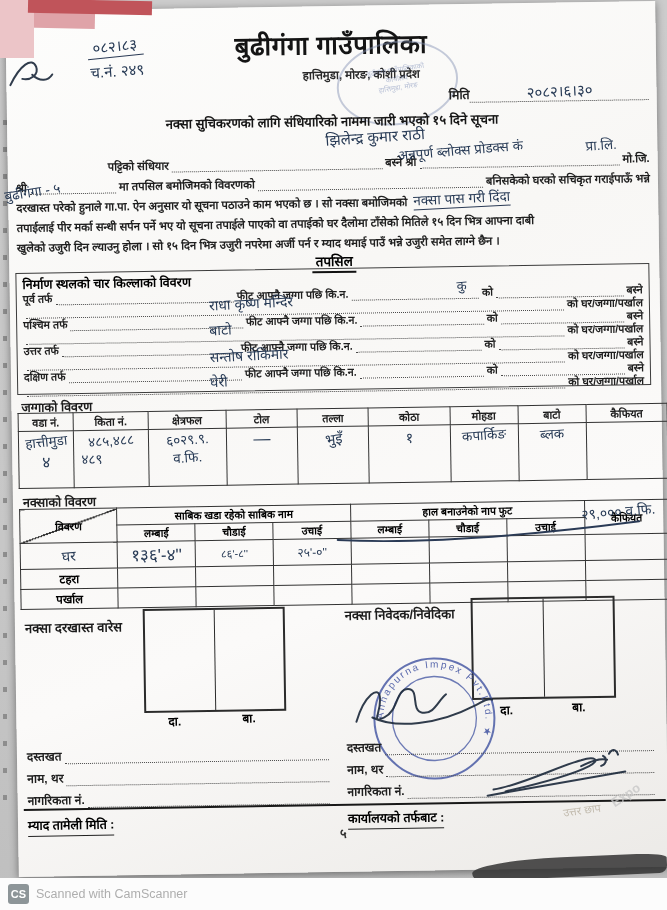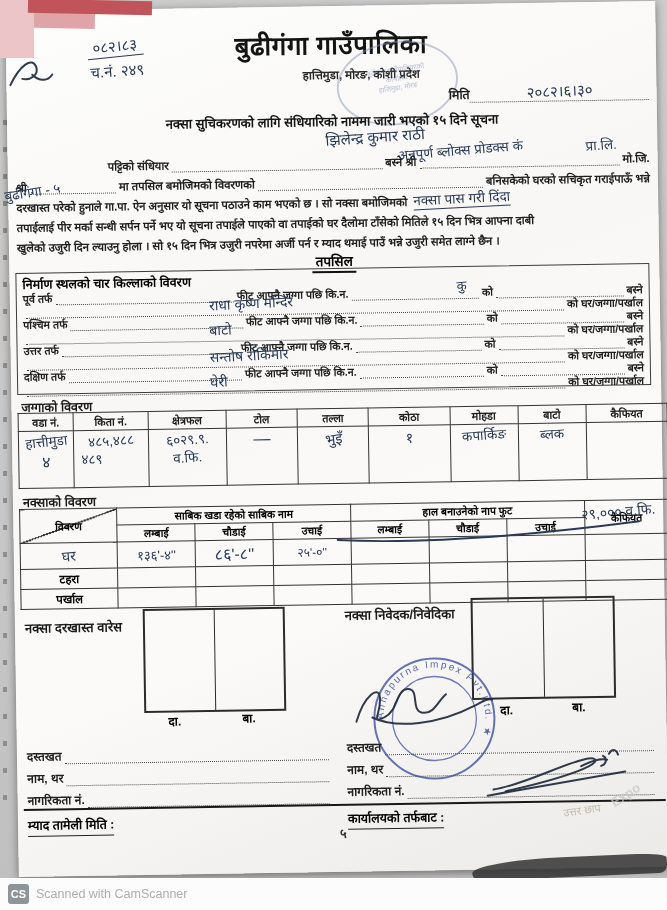--- a/index.html
+++ b/index.html
@@ -262,22 +262,22 @@
     <tr>
       <th>लम्बाई</th>
       <th>चौडाई</th>
       <th>उचाई</th>
       <th>लम्बाई</th>
       <th>चौडाई</th>
       <th>उचाई</th>
     </tr>
     <tr style="height:26px">
       <td class="rel"><span class="hw" style="font-size:14px;display:inline-block;transform:rotate(-4deg)">घर</span></td>
-      <td><span class="hw nowrap" style="font-size:13px">१३६'-४''</span></td>
-      <td><span class="hw nowrap" style="font-size:16px">८६'-८''</span></td>
+      <td><span class="hw nowrap" style="font-size:17px">१३६'-४''</span></td>
+      <td><span class="hw nowrap" style="font-size:11px">८६'-८''</span></td>
       <td><span class="hw nowrap" style="font-size:12px">२५'-०''</span></td>
       <td></td>
           <td></td>
           <td></td>
           <td></td>
     </tr>
     <tr style="height:20px">
       <td style="font-weight:bold">टहरा</td>
       <td></td>
           <td></td>

